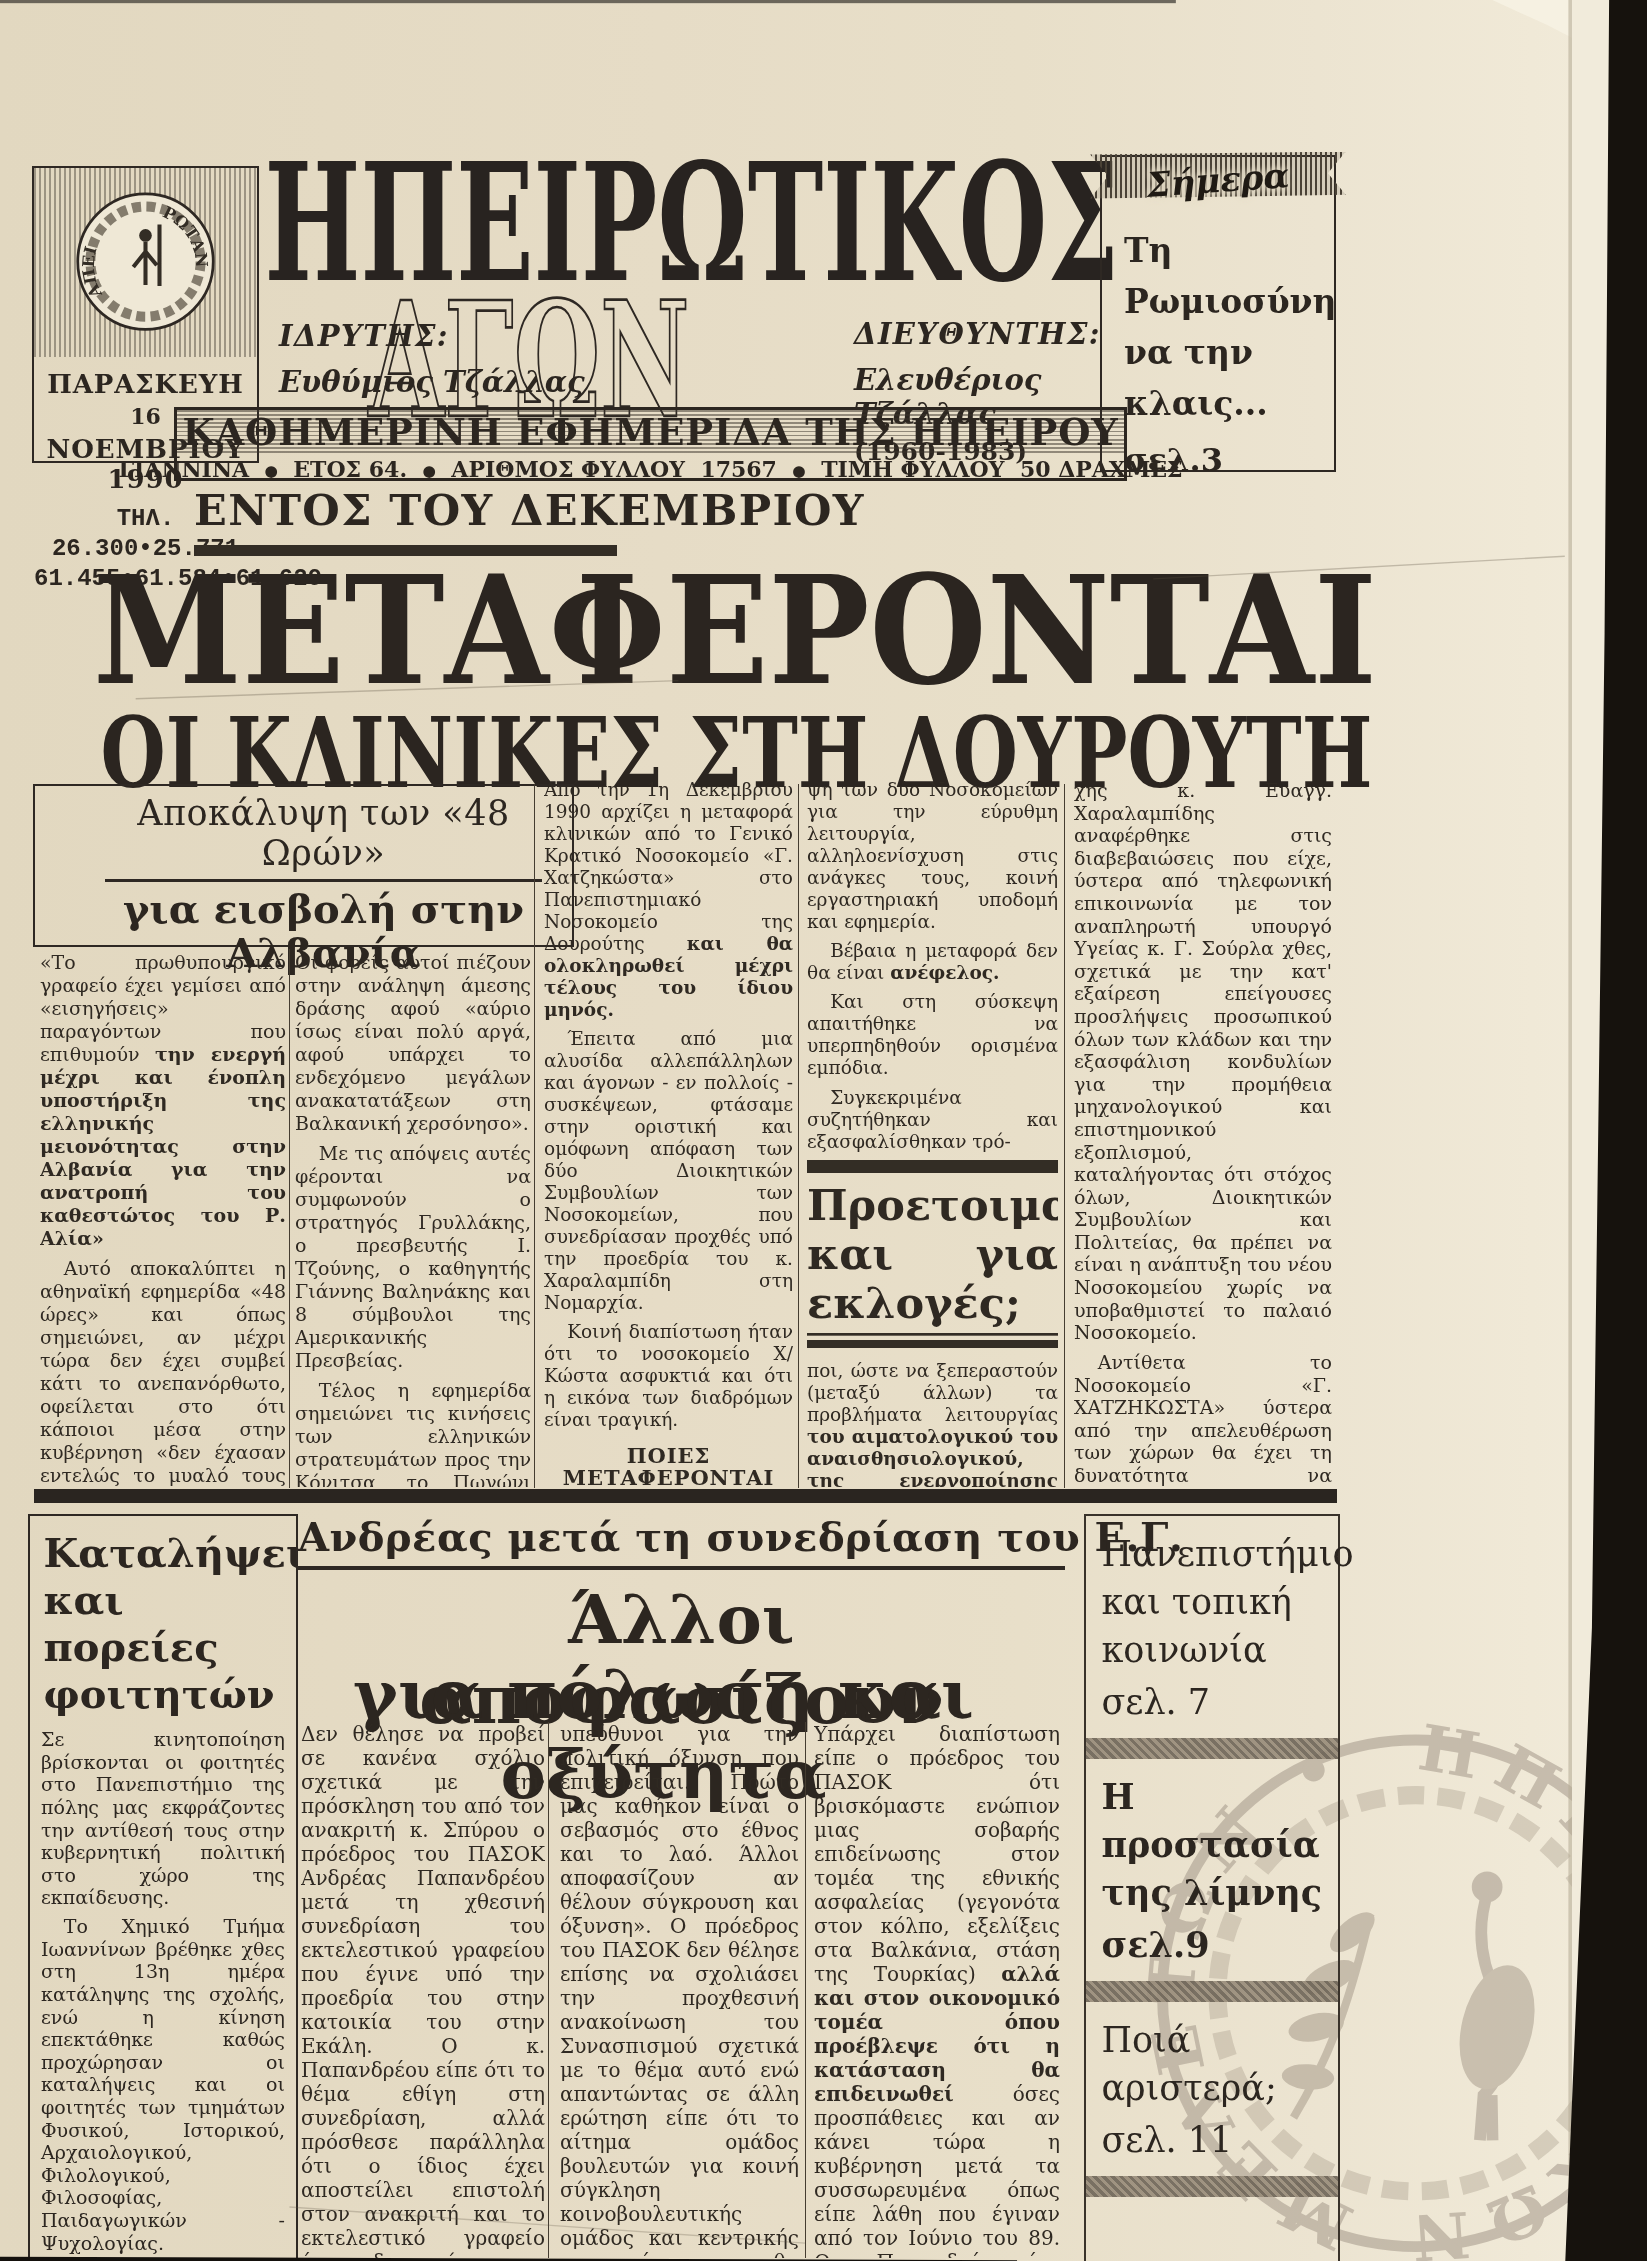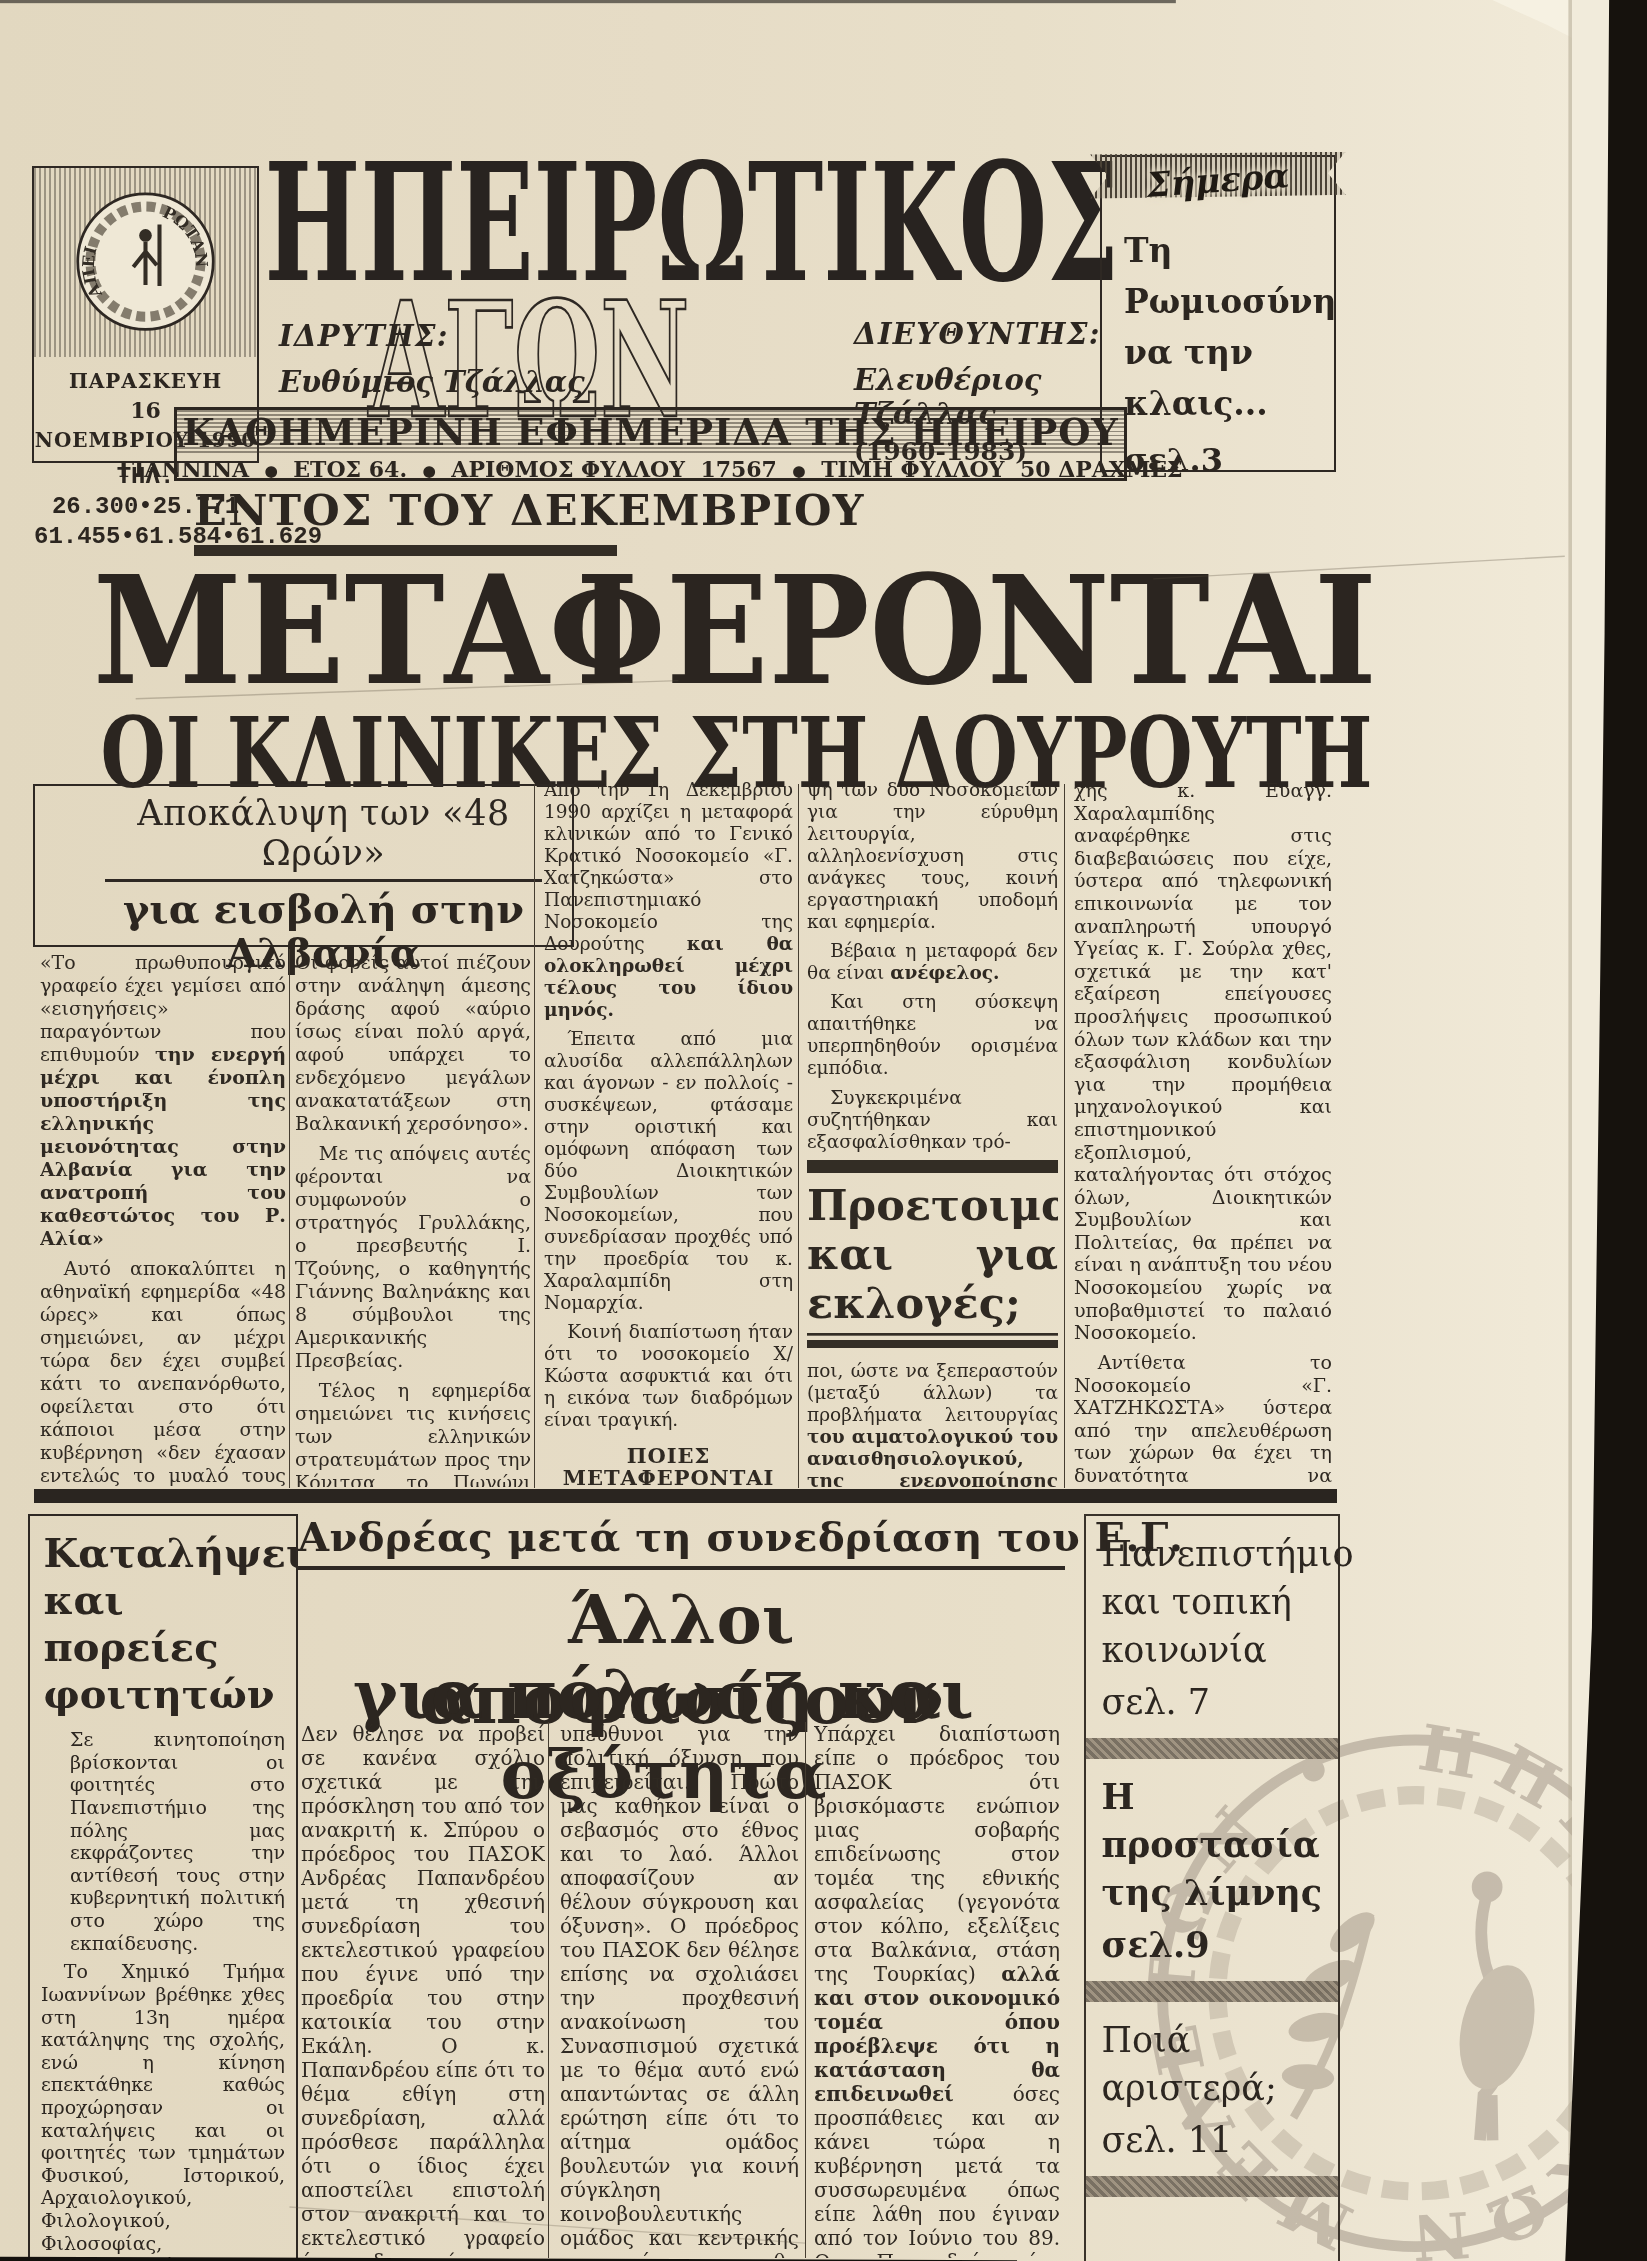--- a/index.html
+++ b/index.html
@@ -5,21 +5,21 @@
   html,body{margin:0;padding:0;background:#555;}
   #page{position:relative;width:1648px;height:2273px;overflow:hidden;
         background:linear-gradient(90deg,#e2d8c0 0%,#e6dcc6 40%,#e8dfc9 62%,#ece4d1 80%,#f0e9d7 93%,#f2ecdc 100%);
         font-family:"DejaVu Serif","Liberation Serif",serif;color:#2c2620;}
   .abs{position:absolute;}
   
   #logo-box{left:32px;top:166px;width:223px;height:293px;border:2.7px solid #2e2823;}
   #logo-emblem{height:189px;background:repeating-linear-gradient(90deg,rgba(52,46,38,.40) 0 2.3px,transparent 2.3px 5px);
                display:flex;align-items:center;justify-content:center;}
   #date-box{text-align:center;padding-top:11.8px;}
-  .dateline{font-weight:bold;font-size:20px;letter-spacing:0.9px;}
+  .dateline{font-weight:bold;font-size:26px;letter-spacing:0.9px;}
   .datenum{font-weight:bold;font-size:22px;margin:4.5px 0;}
   .phones{font-family:Liberation Mono, monospace;font-weight:bold;font-size:24px;margin-top:10px;line-height:1.25;}
   #title-svg{left:260px;top:146px;}
   #agon-svg{left:357px;top:267px;}
   .founders{font-size:29px;}
   .fo-label{font-weight:bold;font-style:italic;letter-spacing:1.4px;}
   .fo-name{font-style:italic;font-weight:bold;margin-top:11.8px;}
   #banner{left:174px;top:407px;width:947px;height:68px;border:3.2px solid #2c2620;}
   #banner-line1{height:43px;background:repeating-linear-gradient(180deg,rgba(58,51,42,.50) 0 1.8px,transparent 1.8px 4.1px);
       display:flex;align-items:center;justify-content:center;font-weight:bold;font-size:37px;letter-spacing:0.9px;
@@ -57,21 +57,21 @@
   #c4title{font-weight:bold;font-size:43px;line-height:1.14;text-indent:0;margin:1.8px 0 4.5px;}
   #c4dblrule{height:15.4px;margin:1.8px 0 11.8px;
      background:linear-gradient(#332d25,#332d25) top/100% 2.7px no-repeat,
                 linear-gradient(#332d25,#332d25) bottom/100% 8.1px no-repeat;}
   #main-divider{left:34px;top:1489px;width:1303px;height:13.6px;background:#2a2520;}
   
   #students-box{left:28px;top:1514px;width:266px;height:749px;border:2.7px solid #2e2823;overflow:hidden;}
   #students-head{font-weight:bold;font-size:40px;line-height:1.18;padding:12.7px 8.1px 6.3px 13.6px;}
   #students-body{padding:4.5px 11px 0 11px;font-size:19px;line-height:22.6px;text-align:justify;}
   #students-body p{margin:0 0 6.3px;text-indent:1.2em;}
-  #students-body p.lead{text-indent:0;margin-left:29px;}
+  #students-body p.lead{text-indent:0;}
   
   #pasok-kicker{left:298px;top:1513px;width:767px;text-align:center;font-weight:bold;font-size:40px;letter-spacing:0.5px;white-space:nowrap;}
   #pasok-rule{left:298px;top:1566px;width:767px;height:3.6px;background:#2e2823;}
   #pasok-h1{left:298px;top:1579px;width:767px;text-align:center;font-weight:bold;font-size:68px;}
   #pasok-h2{left:280px;top:1654px;width:767px;text-align:center;font-weight:bold;font-size:68px;}
   #pcolA{left:301px;top:1722px;width:244px;height:536px;font-size:20px;line-height:24px;}
   #pcolB{left:560px;top:1722px;width:239px;height:536px;font-size:20px;line-height:24px;}
   #pcolC{left:814px;top:1722px;width:246px;height:536px;font-size:20px;line-height:24px;}
   
   #sidebar{left:1084px;top:1514px;width:252px;height:749px;border:2.3px solid #39322a;z-index:3;}

